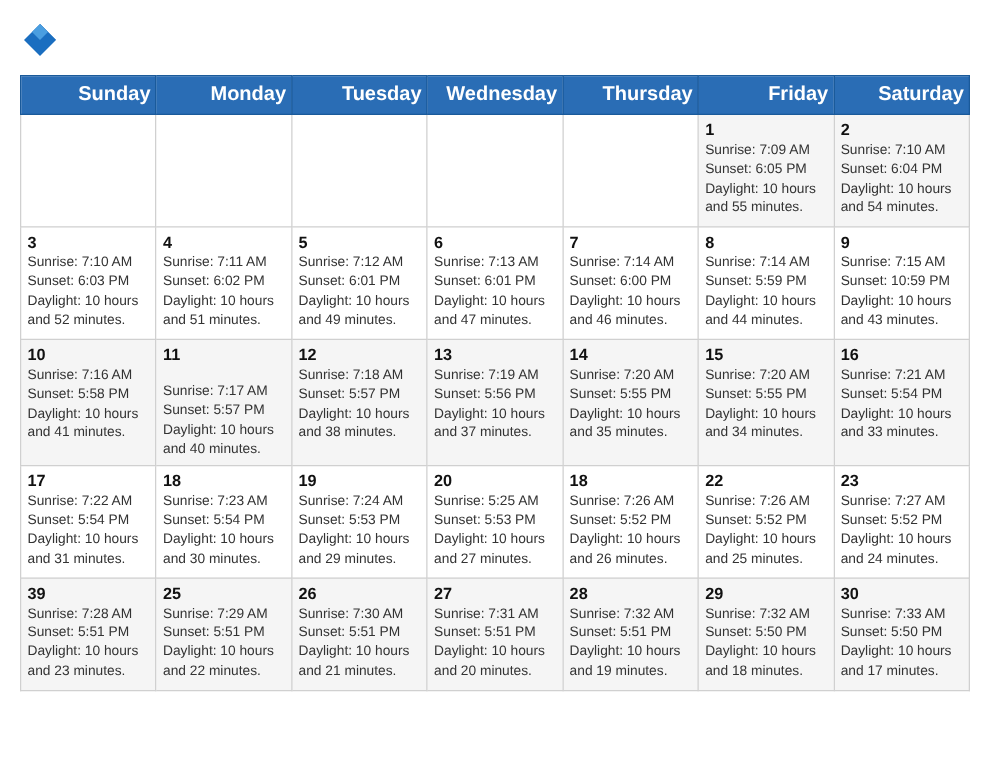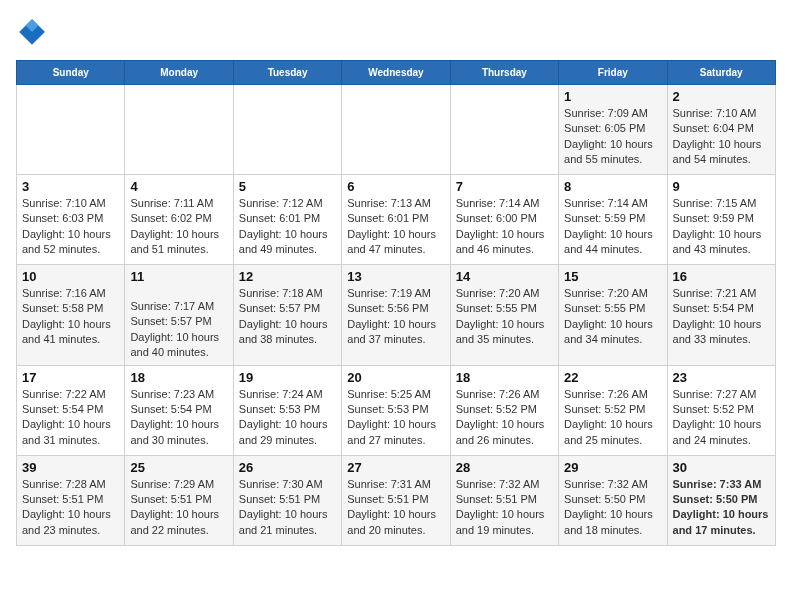--- a/index.html
+++ b/index.html
@@ -48,23 +48,23 @@
       width: 100%;
       border-collapse: collapse;
       table-layout: fixed;
     }
     thead tr {
       background: #2a6db5;
       color: #fff;
     }
     thead th {
       padding: 6px 4px;
-      font-size: 10px;
+      font-size: 16px;
       font-weight: bold;
-      text-align: center;
+      text-align: right;
       border: 1px solid #1a5a9a;
     }
     tbody tr {
       vertical-align: top;
     }
     tbody td {
       border: 1px solid #d0d0d0;
       padding: 4px 5px;
       font-size: 10.5px;
       color: #333;
@@ -175,21 +175,21 @@
         </td>
         <td>
           <div class="day-num">8</div>
           <div class="day-info" style="white-space: pre-line;">Sunrise: 7:14 AM
 Sunset: 5:59 PM
 Daylight: 10 hours and 44 minutes.</div>
         </td>
         <td>
           <div class="day-num">9</div>
           <div class="day-info" style="white-space: pre-line;">Sunrise: 7:15 AM
-Sunset: 9:59 PM
+Sunset: 10:59 PM
 Daylight: 10 hours and 43 minutes.</div>
         </td>
       </tr>
       <tr>
         <td>
           <div class="day-num">10</div>
           <div class="day-info" style="white-space: pre-line;">Sunrise: 7:16 AM
 Sunset: 5:58 PM
 Daylight: 10 hours and 41 minutes.</div>
         </td>
@@ -306,19 +306,19 @@
 Daylight: 10 hours and 19 minutes.</div>
         </td>
         <td>
           <div class="day-num">29</div>
           <div class="day-info" style="white-space: pre-line;">Sunrise: 7:32 AM
 Sunset: 5:50 PM
 Daylight: 10 hours and 18 minutes.</div>
         </td>
         <td>
           <div class="day-num">30</div>
-          <div class="day-info" style="white-space: pre-line; font-weight: bold;">Sunrise: 7:33 AM
+          <div class="day-info" style="white-space: pre-line;">Sunrise: 7:33 AM
 Sunset: 5:50 PM
 Daylight: 10 hours and 17 minutes.</div>
         </td>
       </tr>
     </tbody>
 </table>
 
 </body></html>

